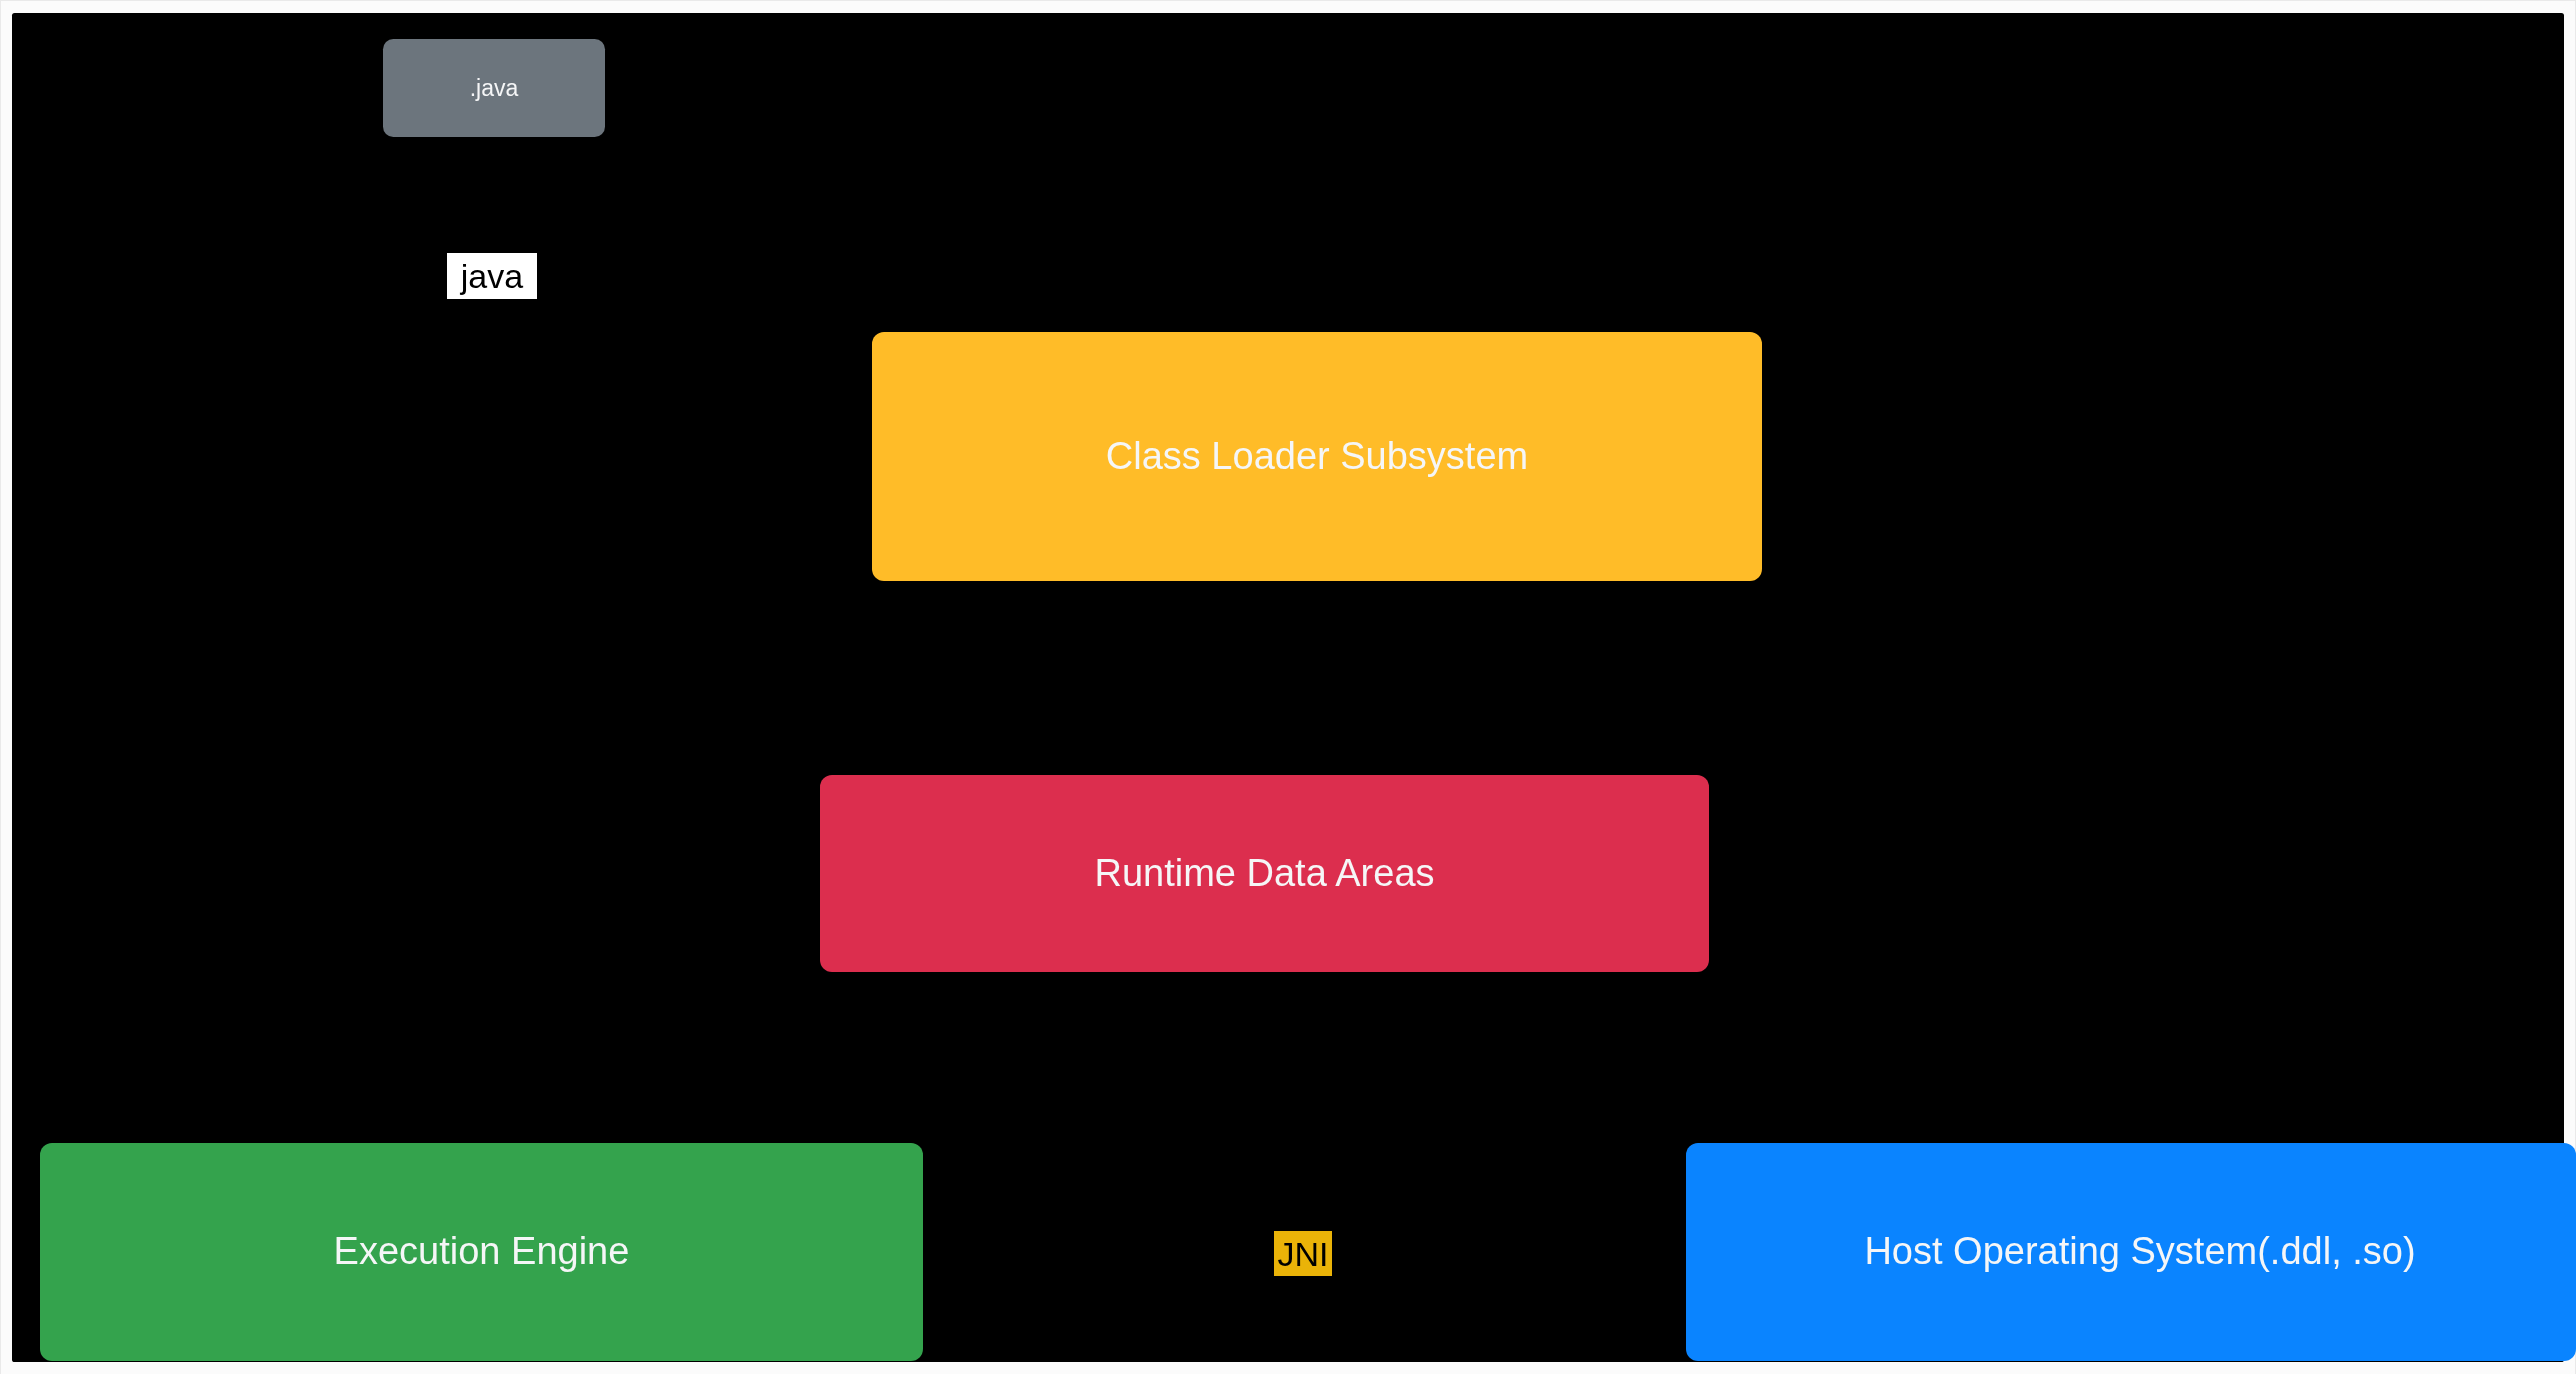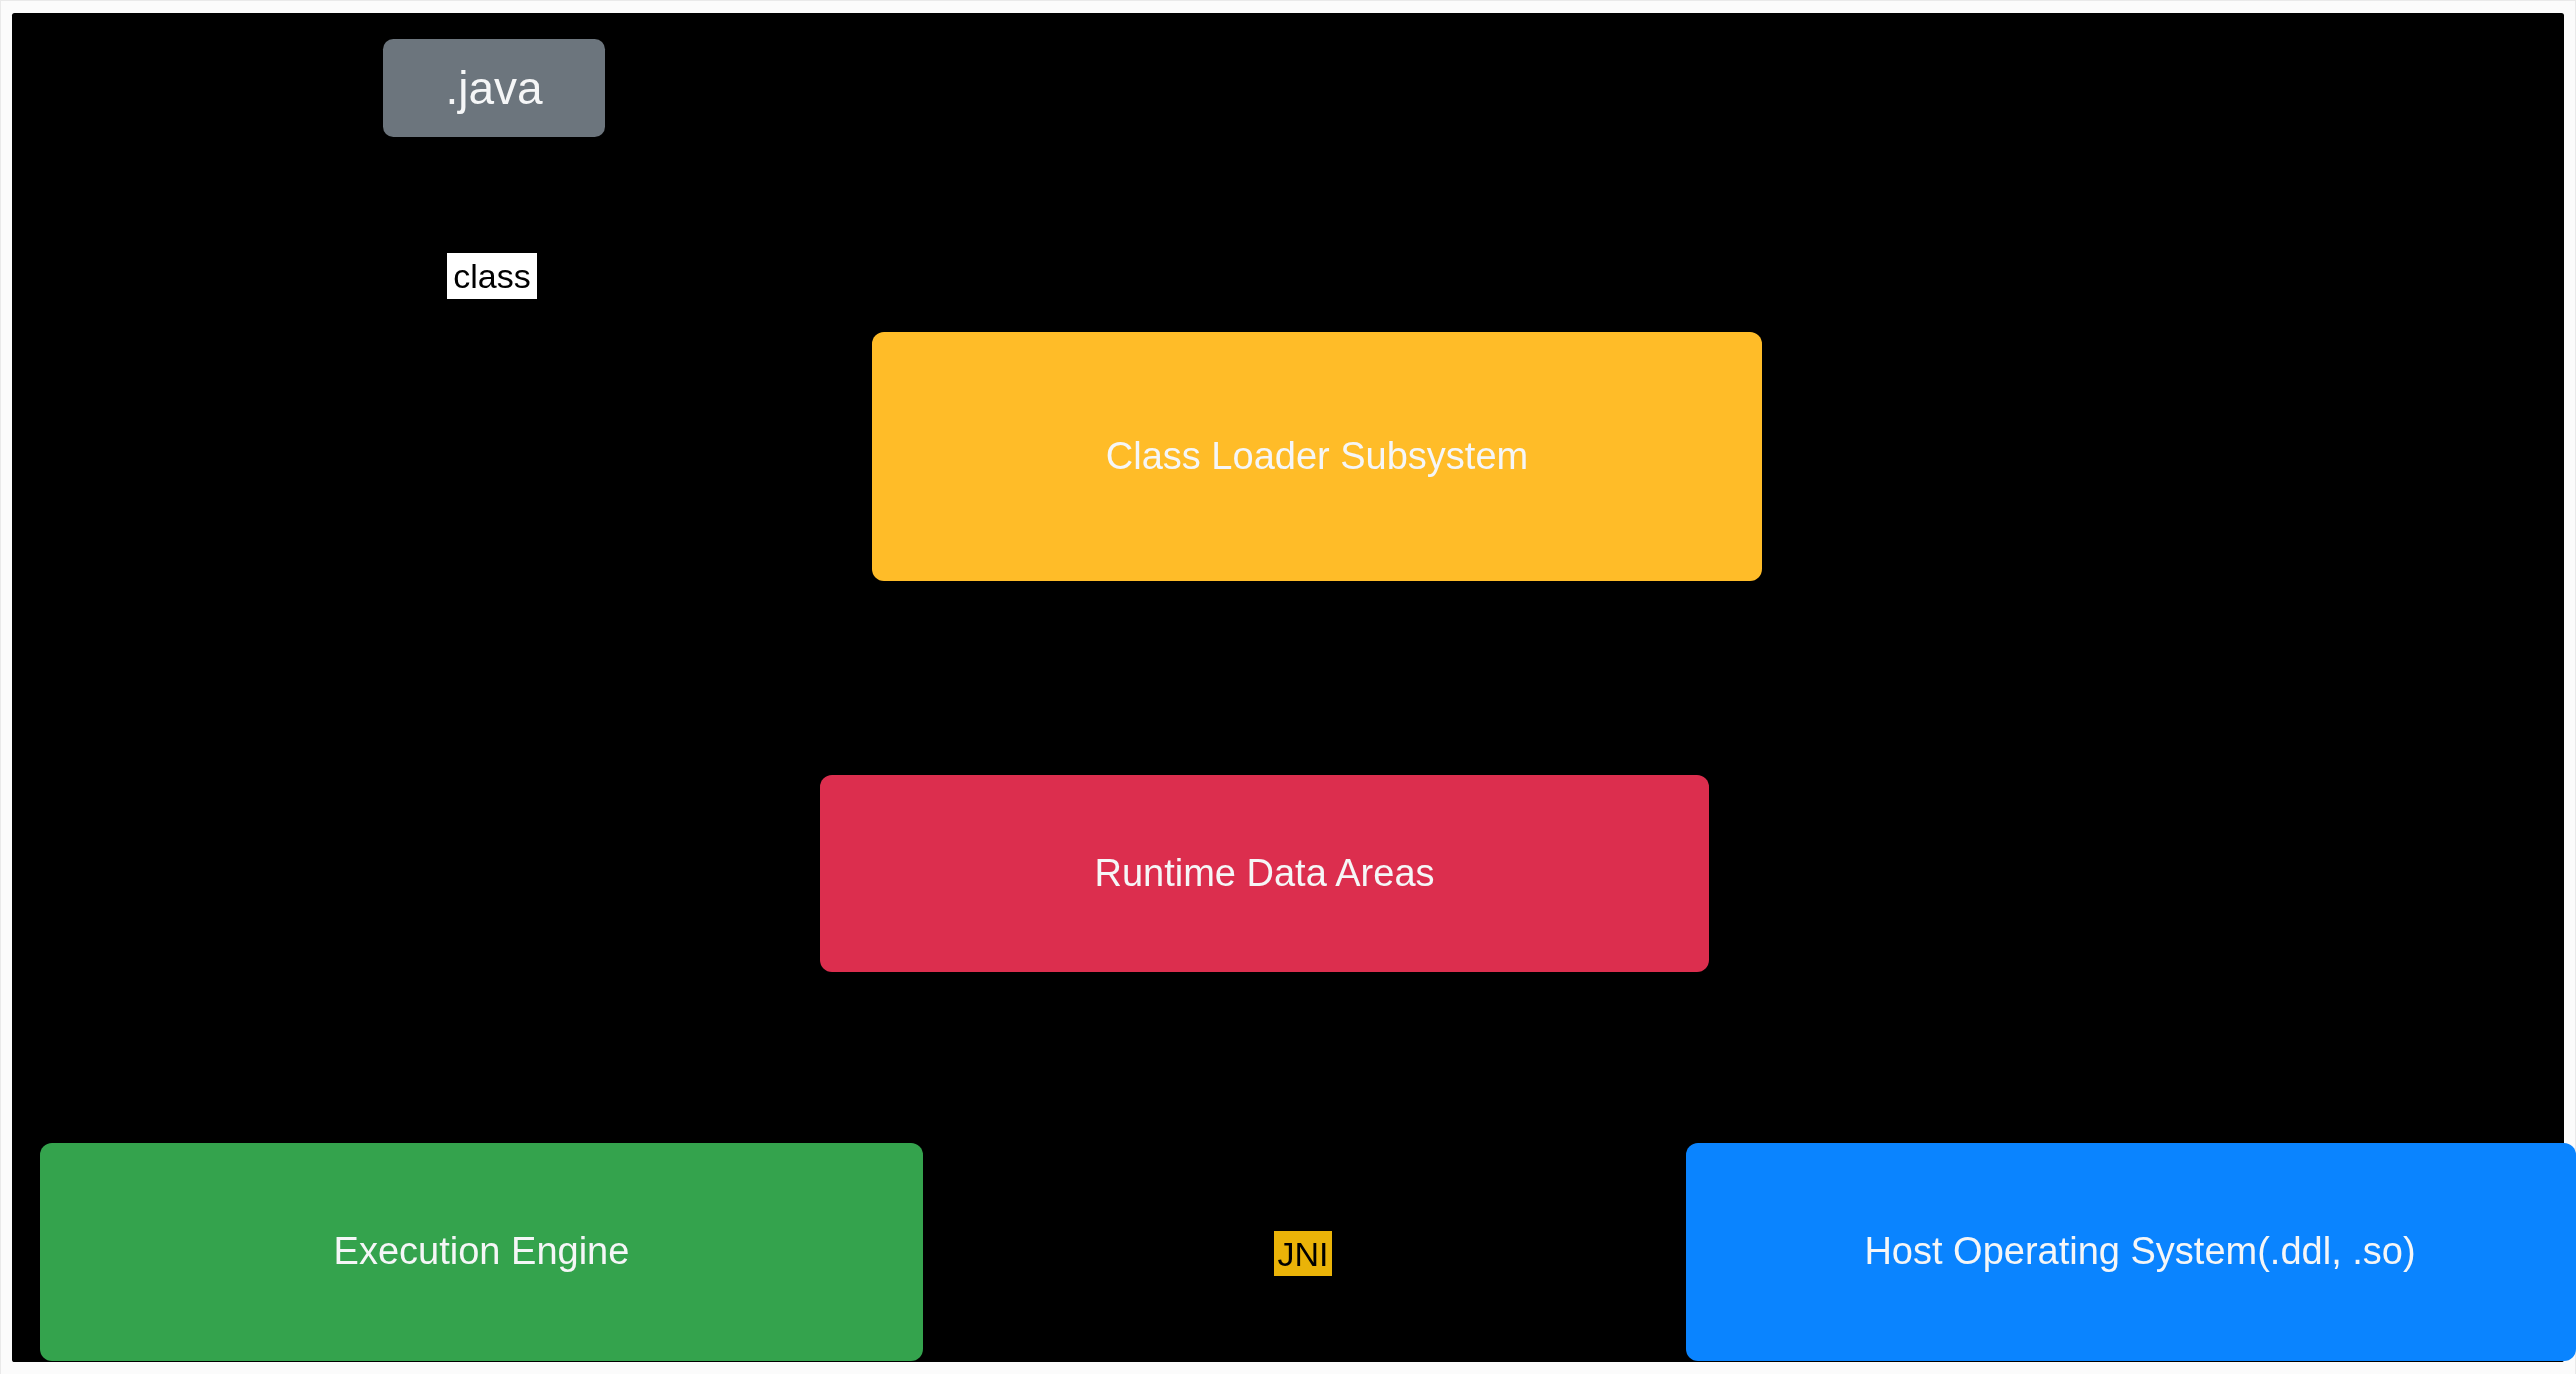--- a/index.html
+++ b/index.html
@@ -32,21 +32,21 @@
     display: flex;
     align-items: center;
     justify-content: center;
     color: #f5f6f7;
     border-radius: 12px;
     text-align: center;
     line-height: 1.15;
   }
   .node.small {
     border-radius: 10.3px;
-    font-size: 46px;
+    font-size: 23px;
   }
   .node.large {
     font-size: 38px;
   }
   .edge-label {
     position: absolute;
     display: flex;
     align-items: center;
     justify-content: center;
     color: #000000;
@@ -64,21 +64,21 @@
   #node-host-os      { left: 1674px; top: 1130px; width: 872px; height: 218px; }
 </style>
 </head>
 <body>
 
 <div class="page">
   <div class="canvas" style="background: rgb(0, 0, 0);">
 
     <div id="node-java" class="node small" style="background: rgb(108, 117, 125);">.java</div>
 
-    <div id="label-javac" class="edge-label" style="background: rgb(255, 255, 255);">class</div>
+    <div id="label-javac" class="edge-label" style="background: rgb(255, 255, 255);">java</div>
 
 
     <div id="node-class-loader" class="node large" style="background: rgb(255, 188, 40);">Class Loader Subsystem</div>
 
     <div id="node-runtime" class="node large" style="background: rgb(220, 46, 78);">Runtime Data Areas</div>
 
     <div id="node-exec" class="node large" style="background: rgb(52, 163, 77);">Execution Engine</div>
 
     <div id="label-jni" class="edge-label" style="background: #eab308;">JNI</div>
 

